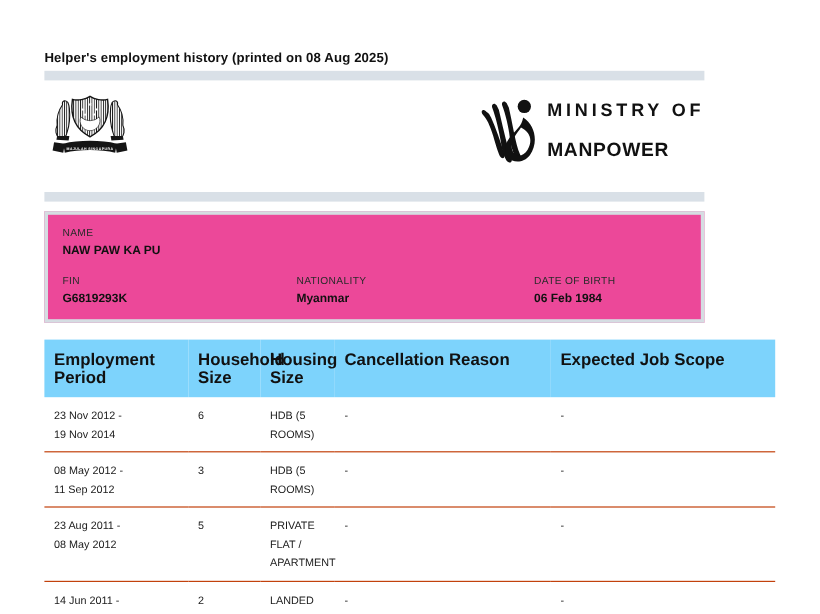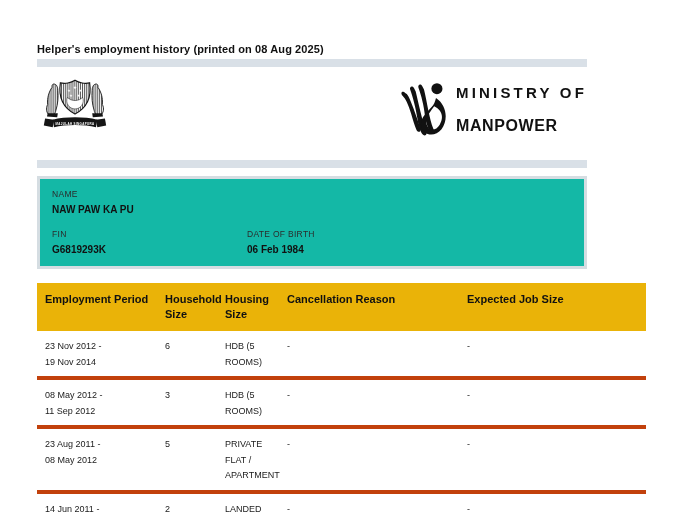--- a/index.html
+++ b/index.html
@@ -27,40 +27,40 @@
   .mom-line1 {
     font-size:15px; font-weight:bold; letter-spacing:3.2px; color:#111;
     white-space:nowrap;
   }
   .mom-line2 {
     font-size:16px; font-weight:bold; letter-spacing:0.6px; color:#111;
     margin-top:16px; white-space:nowrap;
   }
 
   .info-box {
-    border:3px solid #d5dde2; background:#14b8a6;
+    border:3px solid #d5dde2; background:#ec4899;
     padding:10px 12px 11px 12px; margin-bottom:14px;
   }
   .field-label { font-size:8.5px; color:#2b2b2b; letter-spacing:0.3px; }
   .field-value { font-size:10px; font-weight:bold; color:#111; margin-top:5px; }
   .name-field { margin-bottom:14px; }
   .info-grid { display:grid; grid-template-columns:195px 198px auto; }
 
   table.emp {
     width:609px; border-collapse:collapse; table-layout:fixed;
   }
   table.emp th {
-    background:#eab308; text-align:left; vertical-align:top;
-    font-size:11px; font-weight:bold; color:#111;
+    background:#7dd3fc; text-align:left; vertical-align:top;
+    font-size:14px; font-weight:bold; color:#111;
     padding:9px 4px 9px 8px; line-height:15px;
   }
   table.emp td {
     vertical-align:top; font-size:9px; color:#1a1a1a;
     padding:8px 4px 6px 8px; line-height:15.5px;
-    border-bottom:4px solid #c2410c;
+    border-bottom:1px solid #c2410c;
     white-space:pre-line;
   }
 </style>
 </head>
 <body>
 
 <div class="page">
 
   <div class="title">Helper's employment history (printed on 08 Aug 2025)</div>
   <div class="bar"></div>
@@ -124,20 +124,24 @@
 
   <div class="info-box" style="margin-top:8px;">
     <div class="name-field">
       <div class="field-label">NAME</div>
       <div class="field-value">NAW PAW KA PU</div>
     </div>
     <div class="info-grid">
       <div>
         <div class="field-label">FIN</div>
         <div class="field-value">G6819293K</div>
+      </div>
+      <div>
+        <div class="field-label">NATIONALITY</div>
+        <div class="field-value">Myanmar</div>
       </div>
       <div>
         <div class="field-label">DATE OF BIRTH</div>
         <div class="field-value">06 Feb 1984</div>
       </div>
     </div>
   </div>
 
   <table class="emp">
     <colgroup>
@@ -146,21 +150,21 @@
         <col style="width:62px">
         <col style="width:180px">
         <col>
     </colgroup>
     <thead>
       <tr>
         <th>Employment Period</th>
         <th>Household Size</th>
         <th>Housing Size</th>
         <th>Cancellation Reason</th>
-        <th>Expected Job Size</th>
+        <th>Expected Job Scope</th>
       </tr>
     </thead>
     <tbody>
       <tr>
         <td>23 Nov 2012 -
 19 Nov 2014</td>
         <td>6</td>
         <td>HDB (5
 ROOMS)</td>
         <td>-</td>

